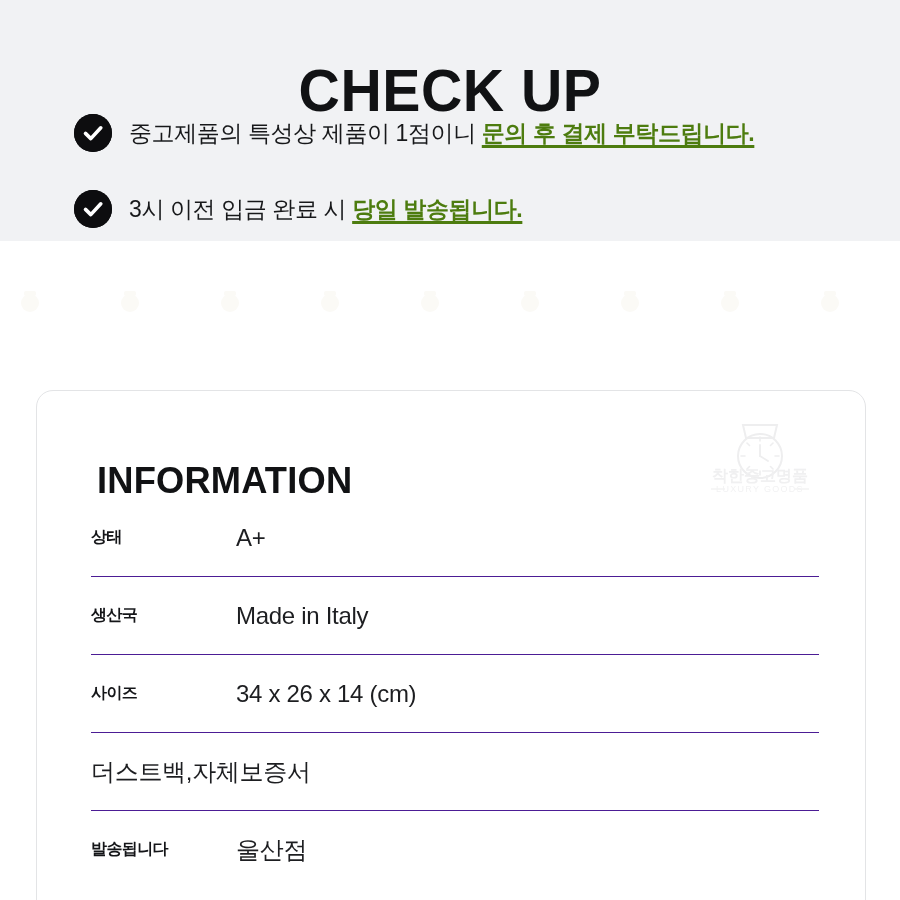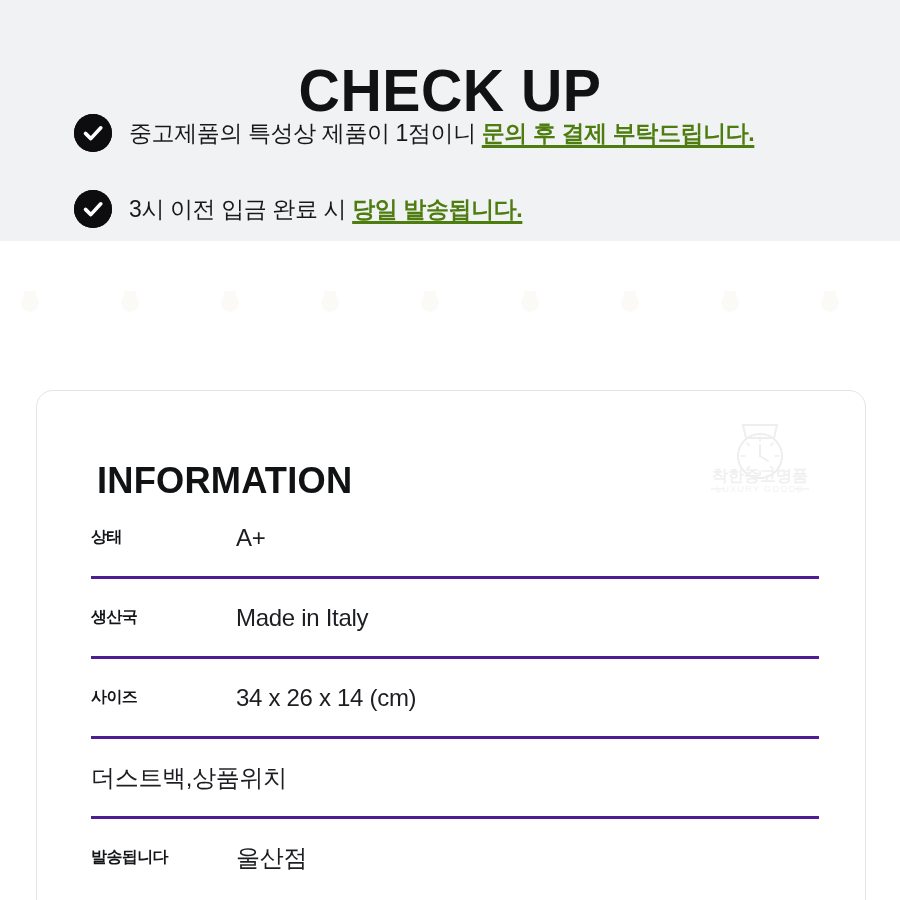--- a/index.html
+++ b/index.html
@@ -146,21 +146,21 @@
     position: absolute;
     left: 54px;
     right: 46px;
     top: 108px;
   }
 
   .info-row {
     display: flex;
     align-items: center;
     height: 77px;
-    border-top: 3px solid #4c1d95;
+    border-top: 1px solid #4c1d95;
   }
   .info-row:first-child {
     border-top: 0;
   }
 
   .info-label {
     flex: 0 0 145px;
     font-size: 16px;
     font-weight: 700;
     color: #141518;
@@ -304,21 +304,21 @@
         <div class="info-label">생산국</div>
         <div class="info-value">Made in Italy</div>
       </div>
 
       <div class="info-row">
         <div class="info-label">사이즈</div>
         <div class="info-value">34 x 26 x 14 (cm)</div>
       </div>
 
       <div class="info-row">
-        <div class="info-value">더스트백,상품위치</div>
+        <div class="info-value">더스트백,자체보증서</div>
       </div>
 
       <div class="info-row">
         <div class="info-label">발송됩니다</div>
         <div class="info-value">울산점</div>
       </div>
 
     </div>
   </section>
 

